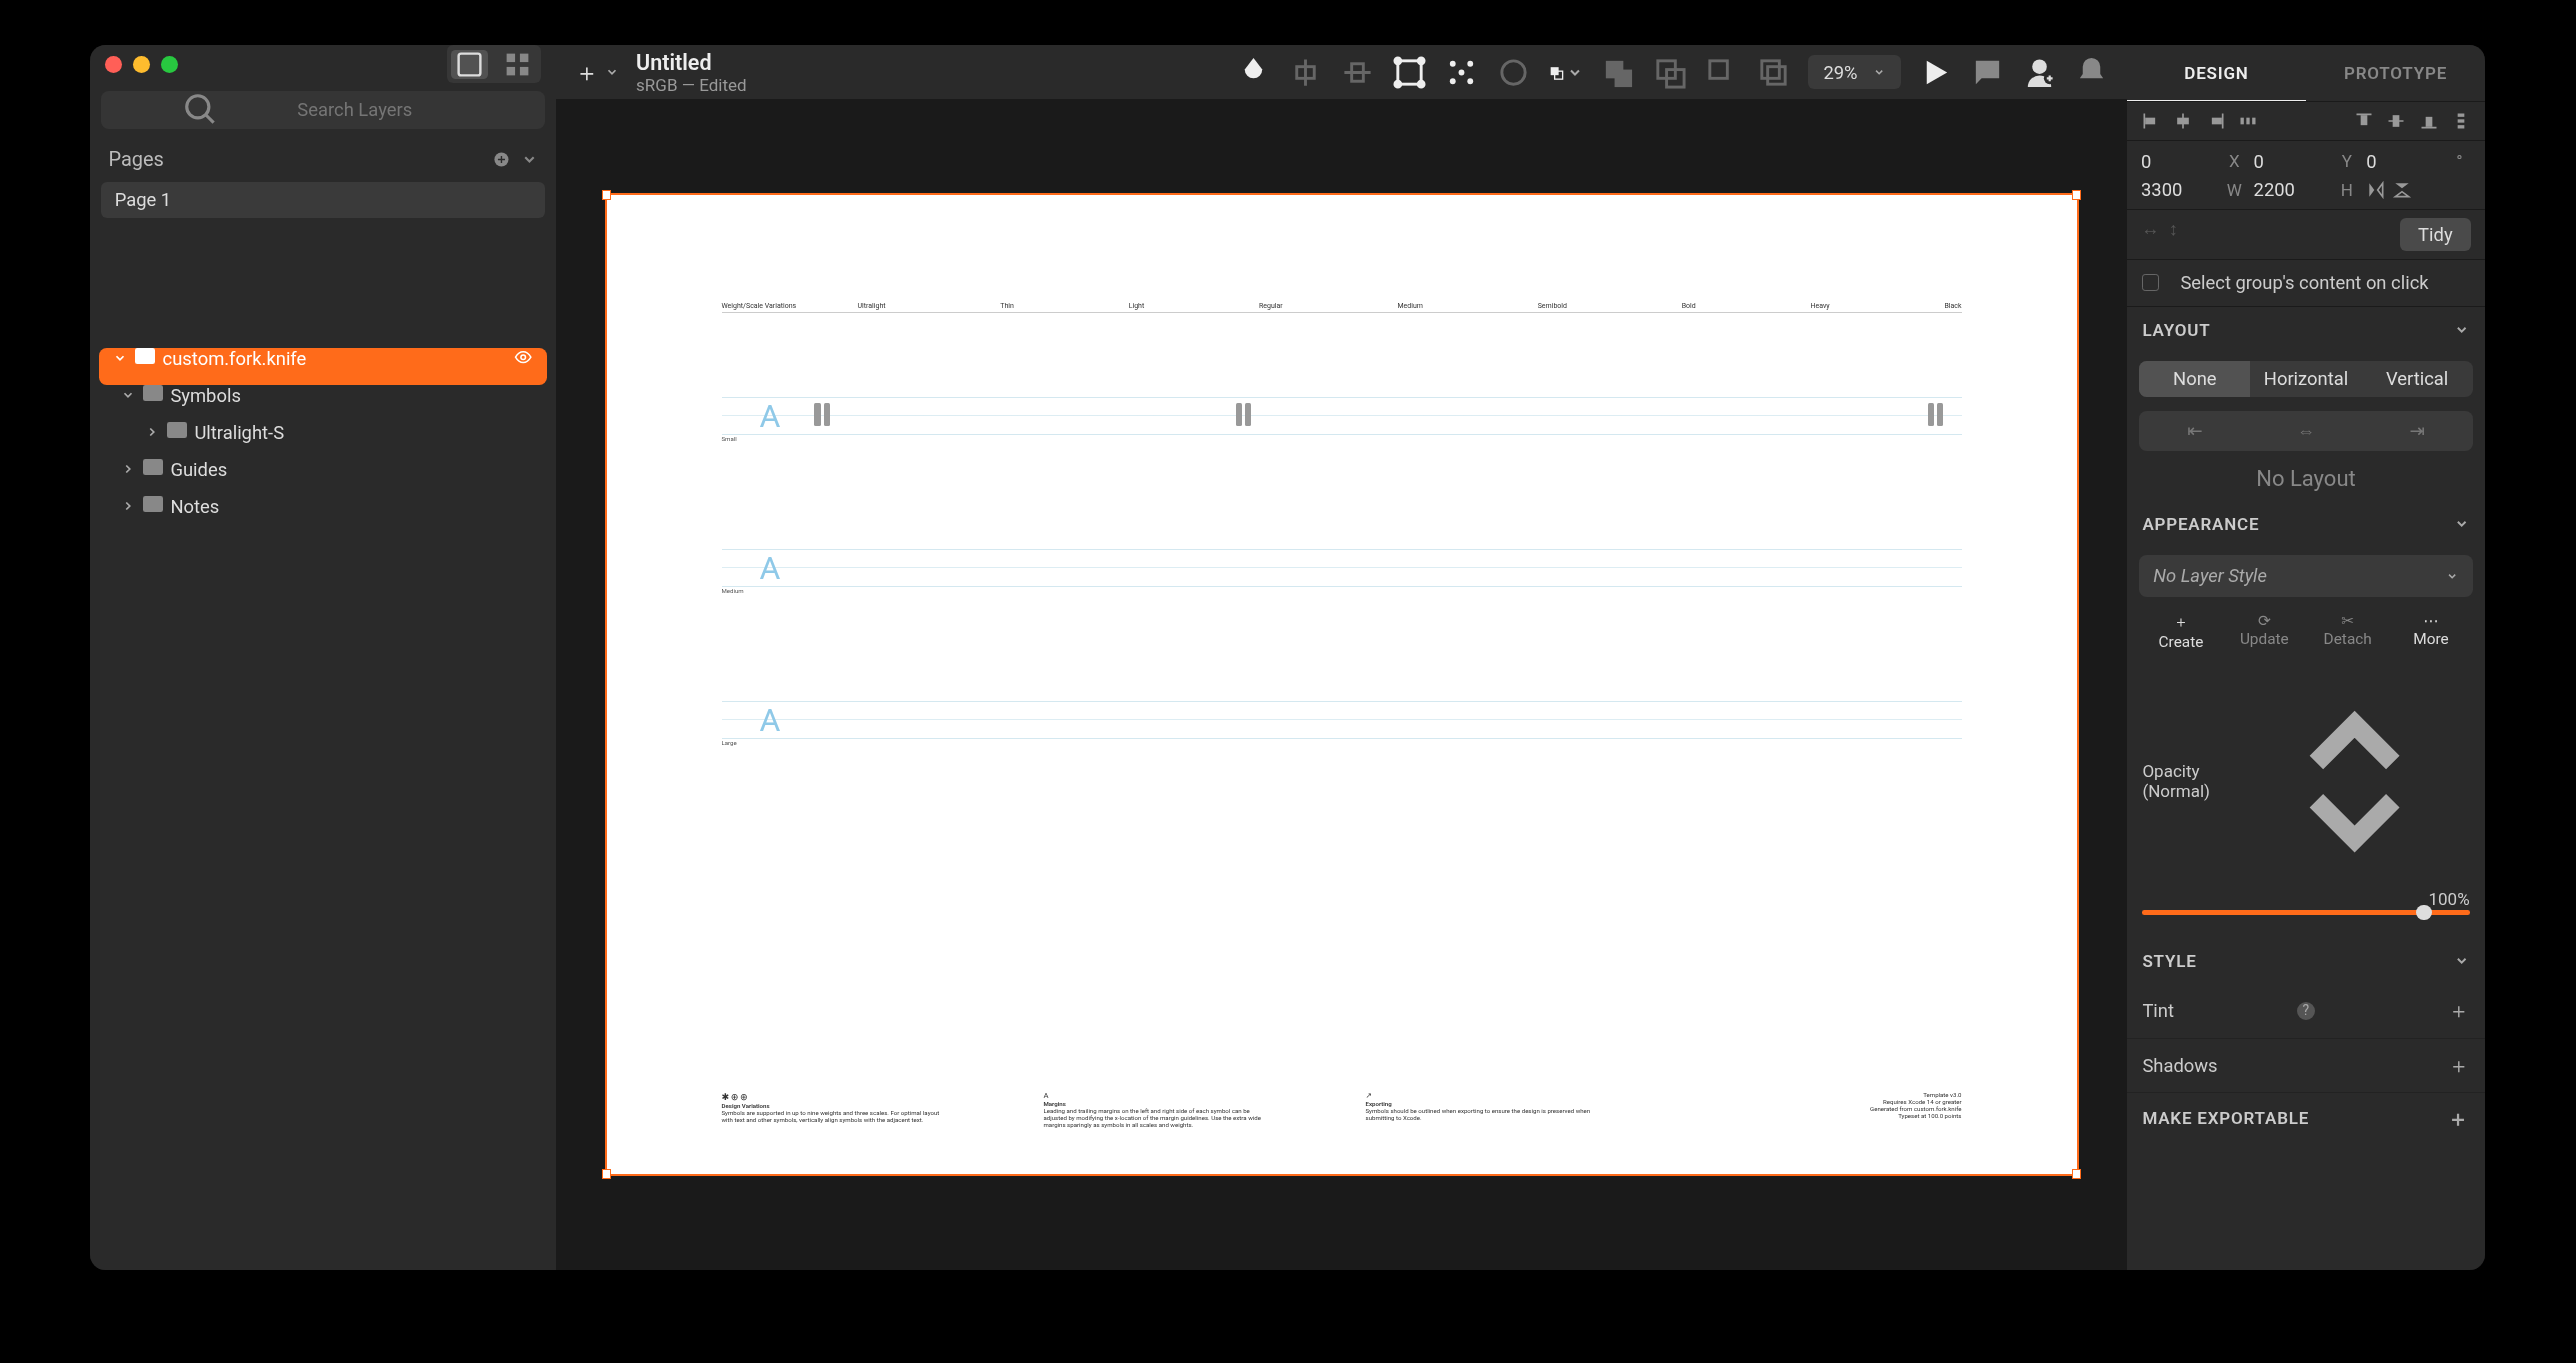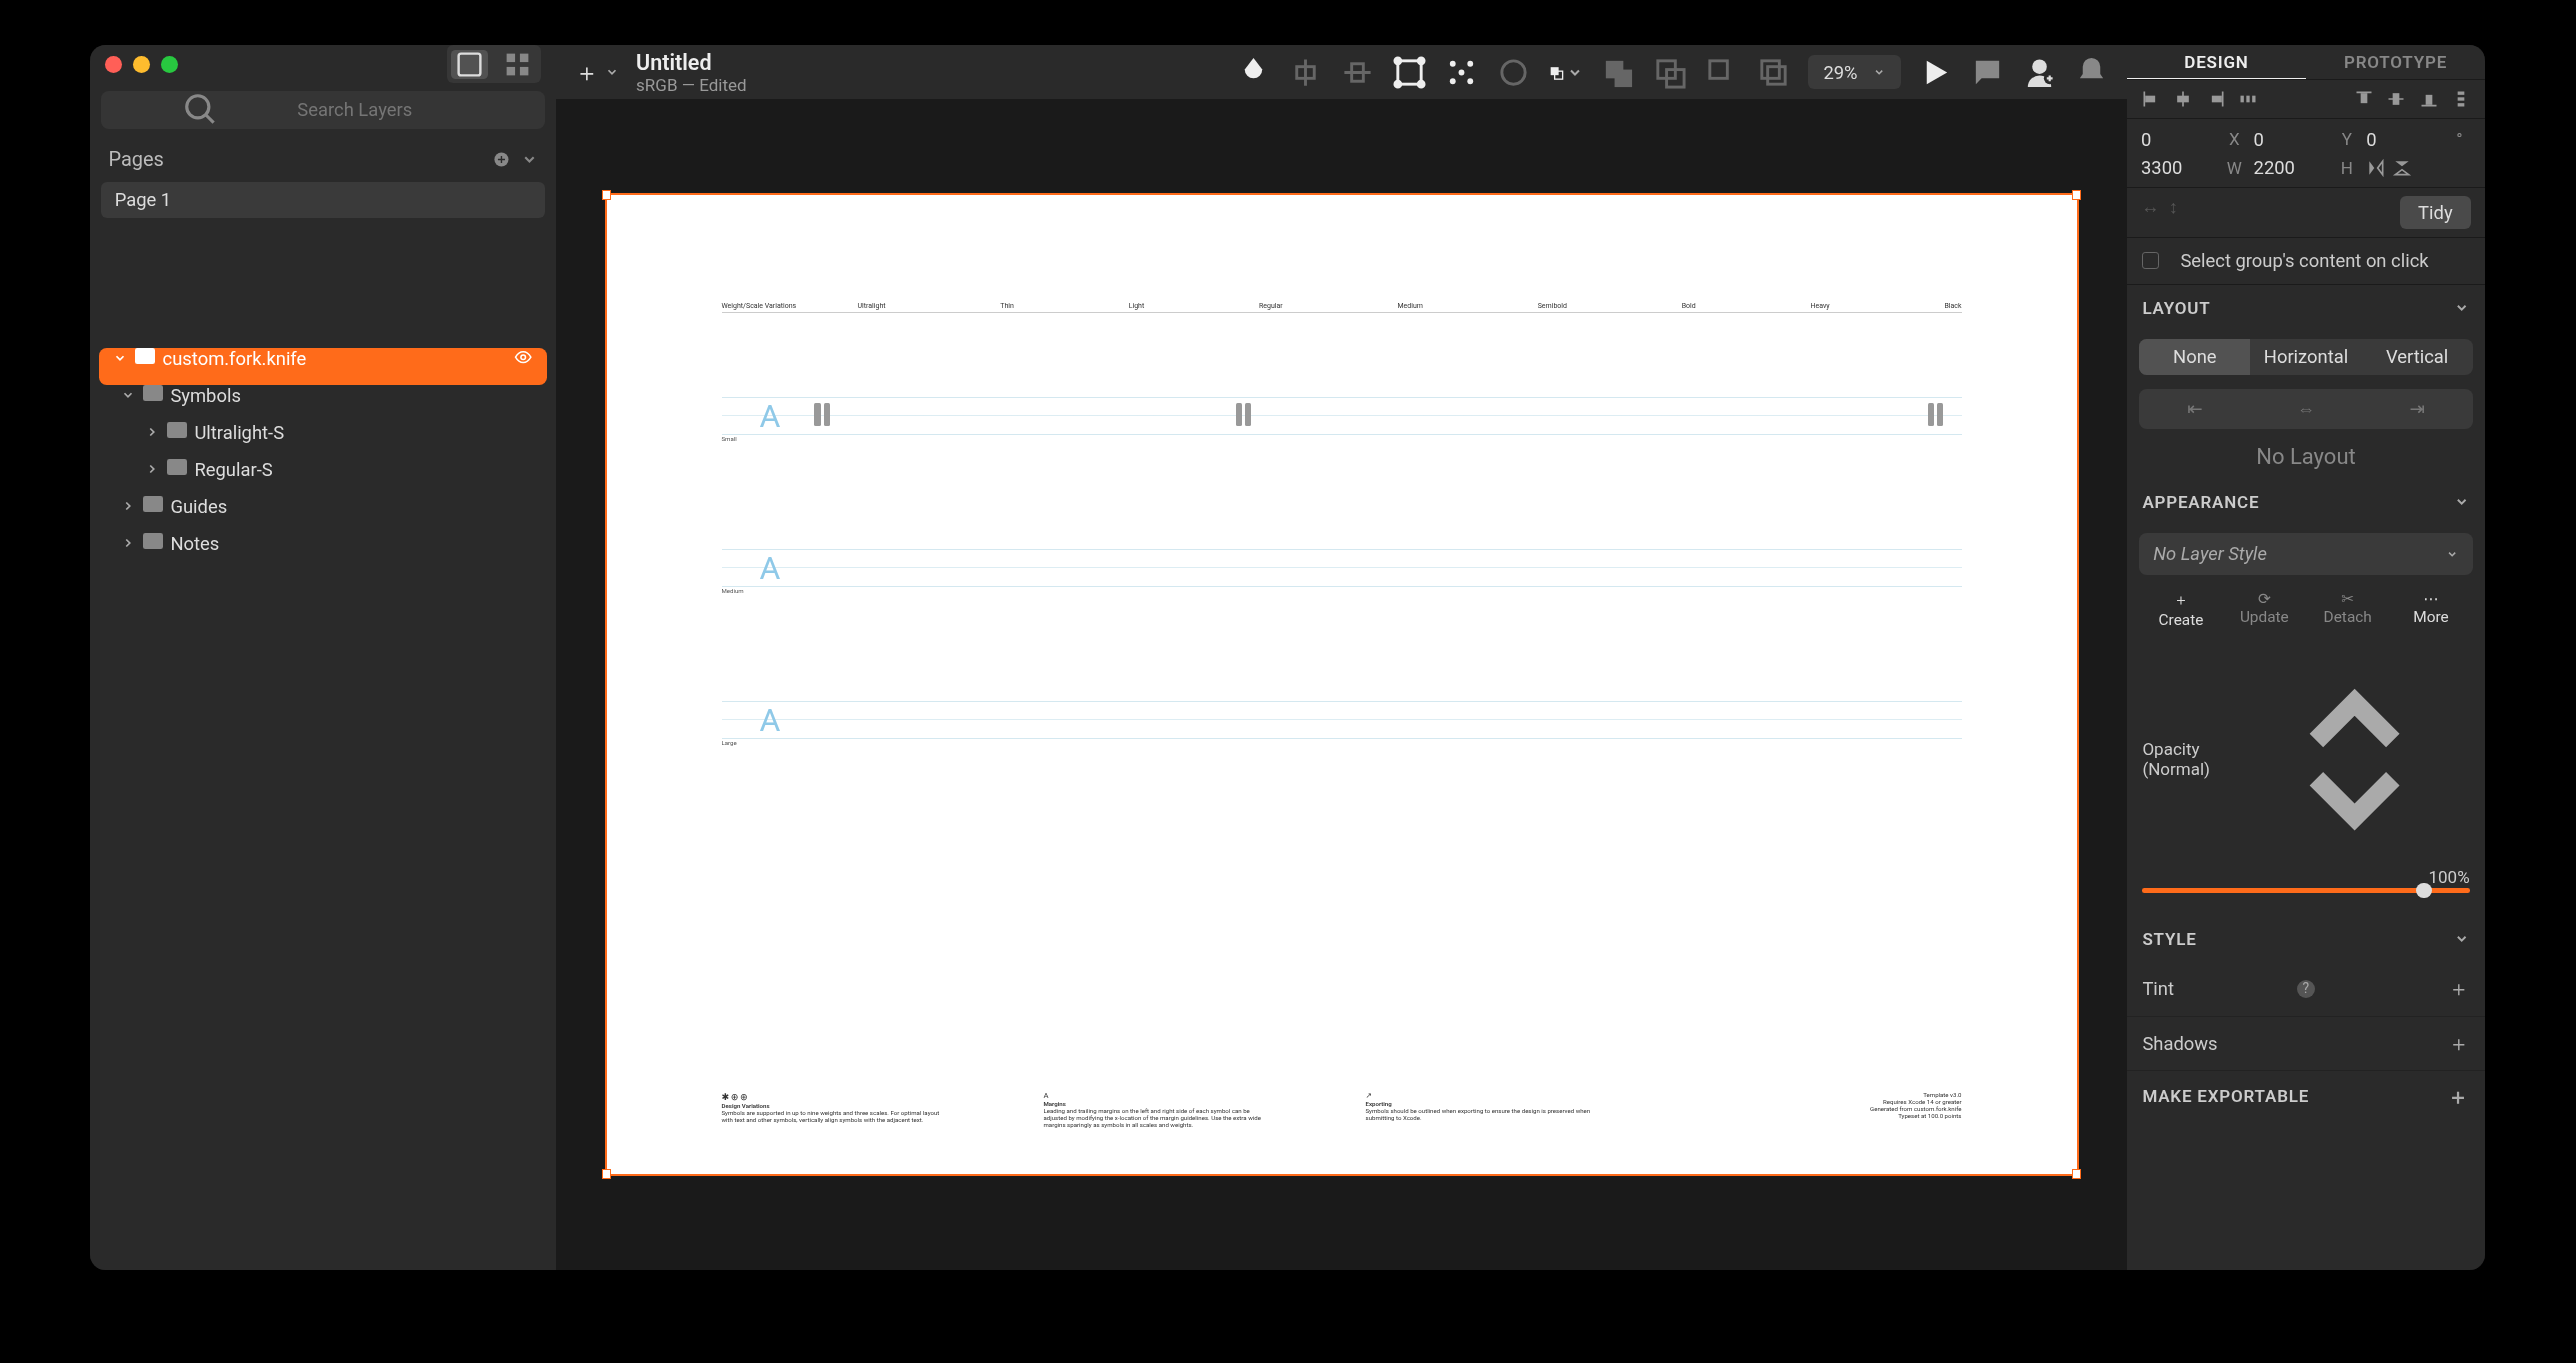--- a/index.html
+++ b/index.html
@@ -50,21 +50,21 @@
 .sym-guides{height:38px;border-top:0.8px solid #d4e8f0;border-bottom:0.8px solid #d4e8f0;background:linear-gradient(#d4e8f0 0.8px,transparent 0.8px) 0 50%/100% 0.8px no-repeat;display:flex;align-items:center;gap:31px;margin-top:-31px;}
 .big-a{font-size:32px;color:#8fc9e8;margin-left:38px;}
 .fork{width:21.5px;height:26px;position:relative;}
 .fork::before{content:"";position:absolute;left:3.1px;top:0;width:6.1px;height:23px;background:linear-gradient(#999 0 10.7px,#999 10.7px);border-radius:1.5px;}
 .fork::after{content:"";position:absolute;right:3.1px;top:0;width:6.1px;height:23px;background:#999;border-radius:1.5px 1.5px 1.5px 1.5px;}
 .footer-notes{position:absolute;bottom:46px;left:115px;right:115px;display:flex;font-size:6.1px;color:#333;gap:92px;}
 .footer-col{flex:0 0 auto;max-width:230px;}
 .footer-col .ft{font-weight:600;}
 .footer-right{margin-left:auto;text-align:right;}
 .inspector{width:358px;background:#2a2a2a;display:flex;flex-direction:column;font-size:18.4px;color:#ccc;}
-.insp-tabs{display:flex;height:35px;border-bottom:0.8px solid #1a1a1a;text-align:right;}
+.insp-tabs{display:flex;height:57px;border-bottom:0.8px solid #1a1a1a;text-align:right;}
 .insp-tab{flex:1;display:flex;align-items:center;justify-content:center;font-size:17px;letter-spacing:0.8px;font-weight:600;color:#888;}
 .insp-tab.active{color:#eee;border-bottom:1.5px solid #eee;}
 .align-row{display:flex;padding:9.2px 14px;gap:12.3px;border-bottom:0.8px solid #1a1a1a;}
 .align-i{width:20px;height:20px;color:#999;}
 .pos-grid{display:grid;grid-template-columns:1fr 23px 1fr 23px 1fr 23px;gap:7.7px;padding:9.2px 14px;align-items:center;border-bottom:0.8px solid #1a1a1a;}
 .pos-grid input{background:none;border:none;color:#ddd;font-size:18.4px;width:100%;}
 .pos-grid .lbl{color:#888;font-size:17px;text-align:center;}
 .tidy-row{display:flex;padding:7.7px 14px;gap:7.7px;border-bottom:0.8px solid #1a1a1a;}
 .tidy-btn{margin-left:auto;background:#4a4a4a;color:#ddd;padding:6.1px 18.4px;border-radius:6.1px;}
 .chk-row{display:flex;align-items:center;padding:12.3px 15.4px;gap:21px;border-bottom:0.8px solid #1a1a1a;}
@@ -157,27 +157,20 @@
         <span class="folder"></span>
         <span>Symbols</span>
       </div>
       <div class="tree-row indent2">
         <span class="chev"><svg viewBox="0 0 24 24" fill="none" stroke="#aaa" stroke-width="3">
               <polyline points="9 6 15 12 9 18"></polyline>
             </svg></span>
         <span class="folder"></span>
         <span>Ultralight-S</span>
       </div>
-      <div class="tree-row indent2">
-        <span class="chev"><svg viewBox="0 0 24 24" fill="none" stroke="#aaa" stroke-width="3">
-              <polyline points="9 6 15 12 9 18"></polyline>
-            </svg></span>
-        <span class="folder"></span>
-        <span>Regular-S</span>
-      </div>
       <div class="tree-row indent1">
         <span class="chev"><svg viewBox="0 0 24 24" fill="none" stroke="#aaa" stroke-width="3">
               <polyline points="9 6 15 12 9 18"></polyline>
             </svg></span>
         <span class="folder"></span>
         <span>Guides</span>
       </div>
       <div class="tree-row indent1">
         <span class="chev"><svg viewBox="0 0 24 24" fill="none" stroke="#aaa" stroke-width="3">
               <polyline points="9 6 15 12 9 18"></polyline>

